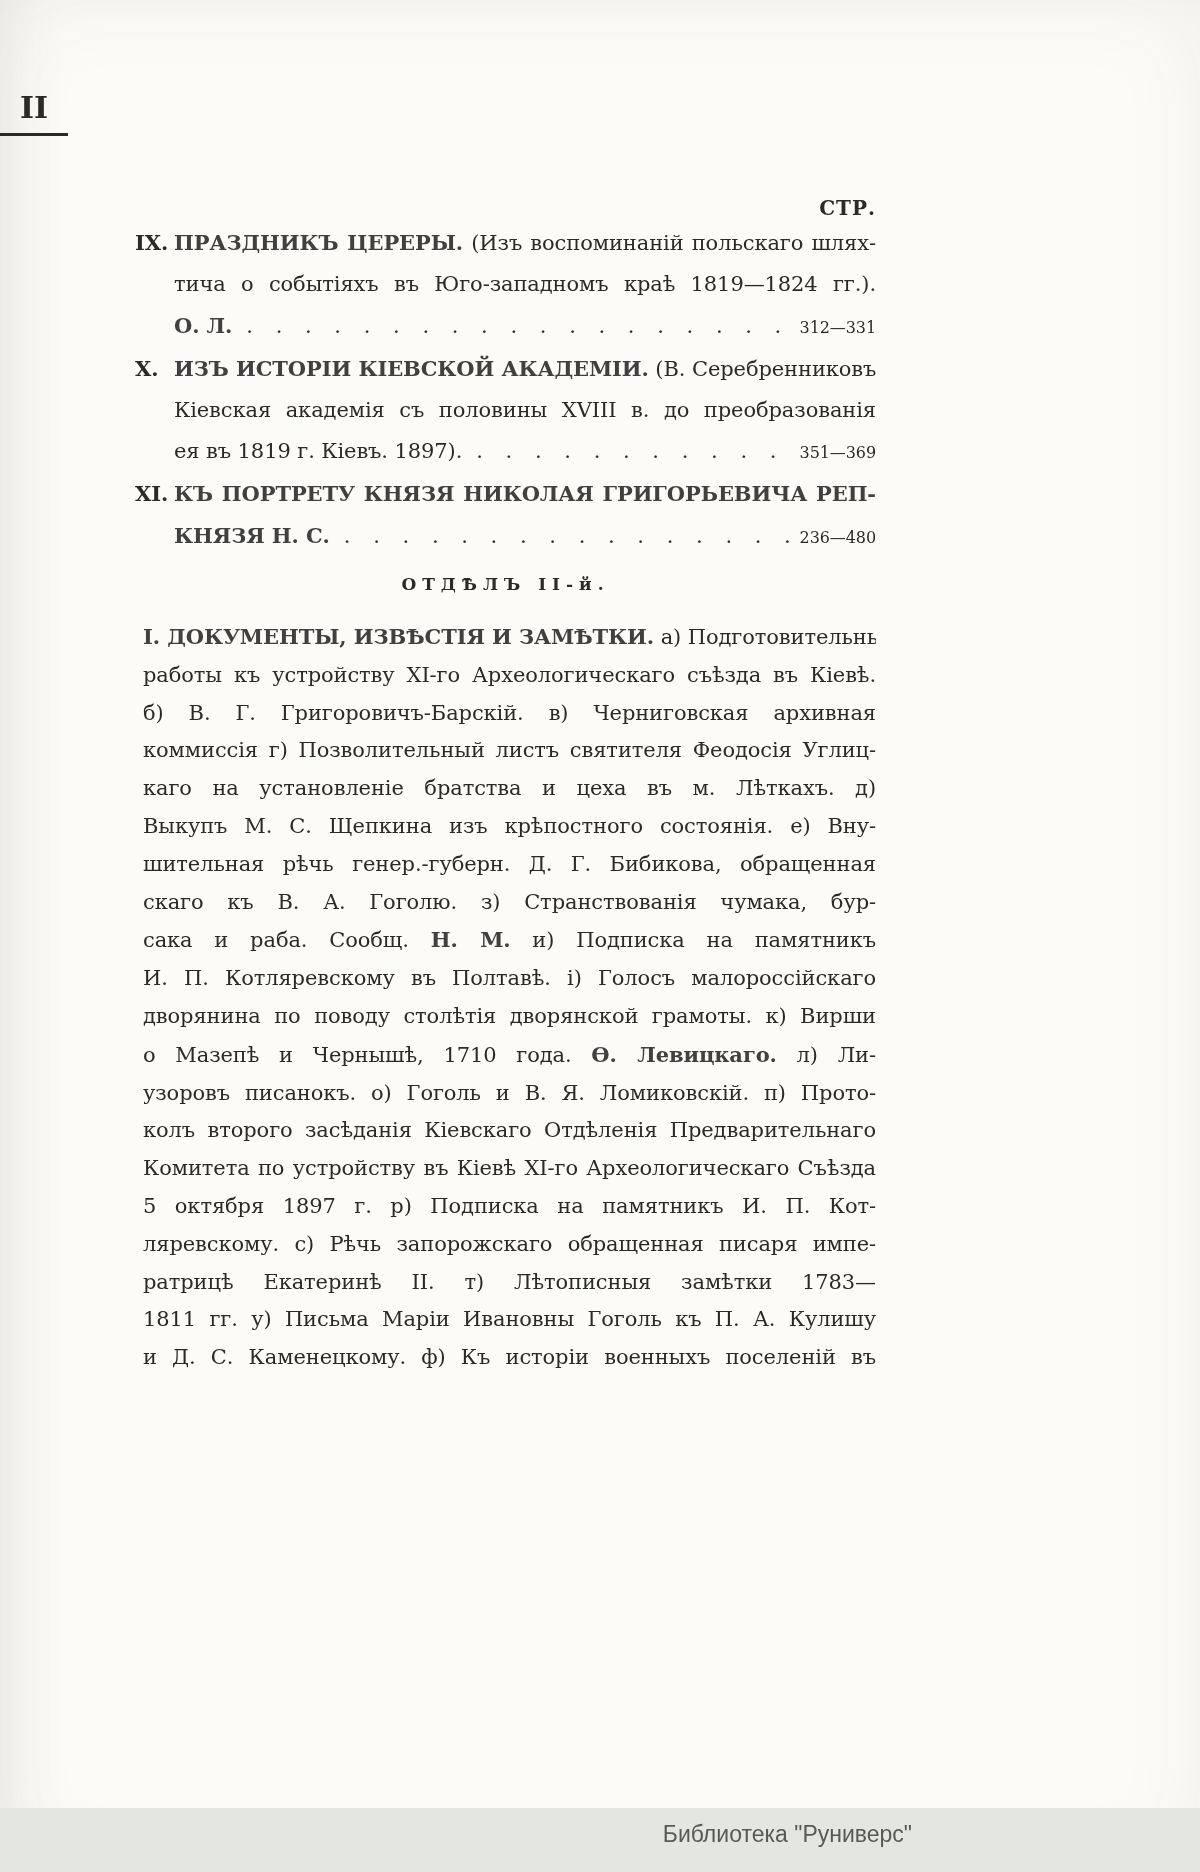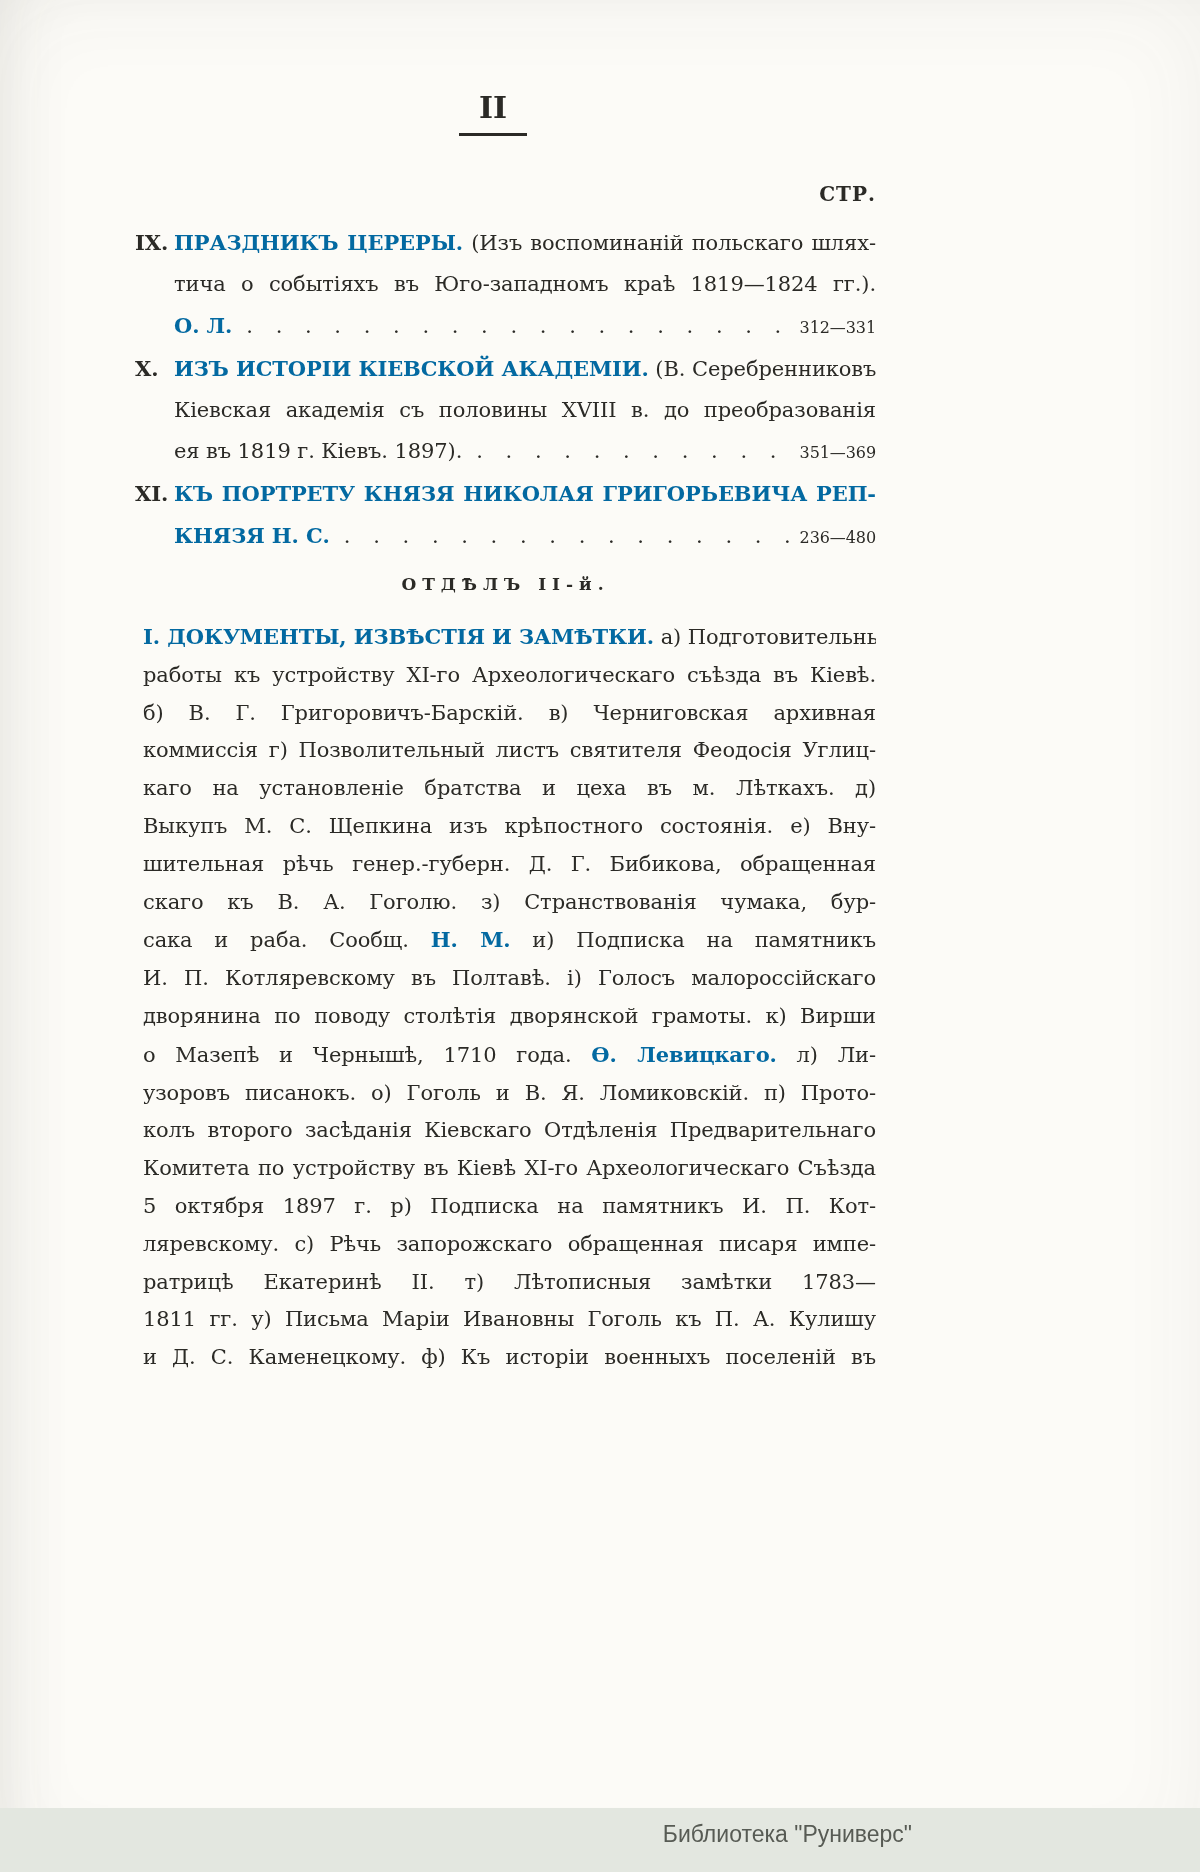--- a/index.html
+++ b/index.html
@@ -11,31 +11,30 @@
   .page {
     position: relative;
     width: 1200px; height: 1872px;
     background: #fcfbf7;
     color: #2b2a26;
     overflow: hidden;
     box-shadow: inset 0 0 90px rgba(70,68,60,0.06), inset 45px 0 70px -45px rgba(70,68,60,0.10);
   }
   .page-num-wrap {
     position: absolute; top: 90px; left: 0; width: 986px;
-    text-align: center;
     text-decoration: underline;
   }
   .page-num {
     display: inline-block;
     font-size: 30px; font-weight: bold;
     padding: 0 20px 8px 20px;
     border-bottom: 3px solid #2b2a26;
   }
   .str-label {
-    position: absolute; top: 182px; right: 324px;
+    position: absolute; top: 196px; right: 324px;
     font-size: 20px; font-weight: bold; letter-spacing: 1px;
   }
   .content {
     position: absolute; left: 135px; top: 222px; width: 741px;
     overflow: hidden;
   }
   .toc-entry { position: relative; padding-left: 39px; }
   .numeral {
     position: absolute; left: 0; top: 0;
     font-size: 21px; line-height: 41px; font-weight: bold;
@@ -43,21 +42,21 @@
   .tline {
     font-size: 21px; line-height: 41px;
     letter-spacing: -0.1px;
     text-align: justify; text-align-last: justify;
     overflow: hidden; white-space: nowrap;
   }
   .tline.dotrow, .pline.dotrow {
     display: flex; align-items: baseline;
     text-align: right; text-align-last: left;
   }
-  .b { font-weight: bold; color: #0369a1; }
+  .b { font-weight: bold; color: #404040; }
   .leader {
     flex: 1 1 auto; overflow: hidden; white-space: nowrap;
     letter-spacing: 8px; margin: 0 10px 0 14px;
     color: #2b2a26;
   }
   .pages { white-space: nowrap; font-size: 16px; }
   .section-heading {
     text-align: center; font-weight: bold;
     font-size: 17px; line-height: 41px;
     letter-spacing: 6px;

